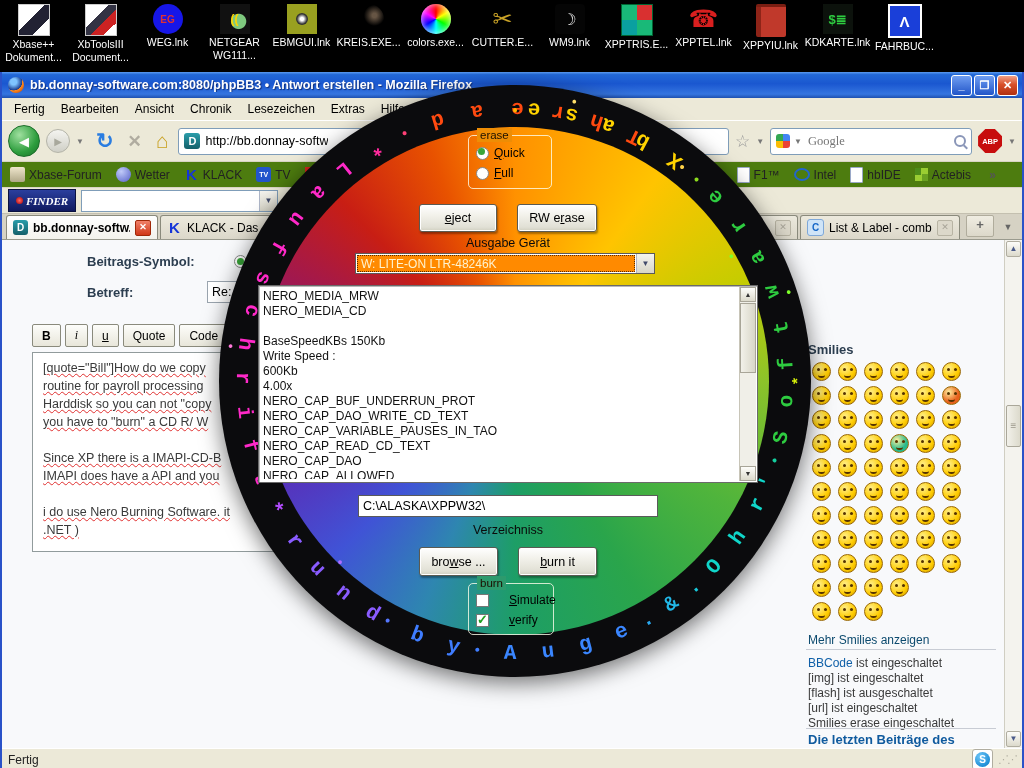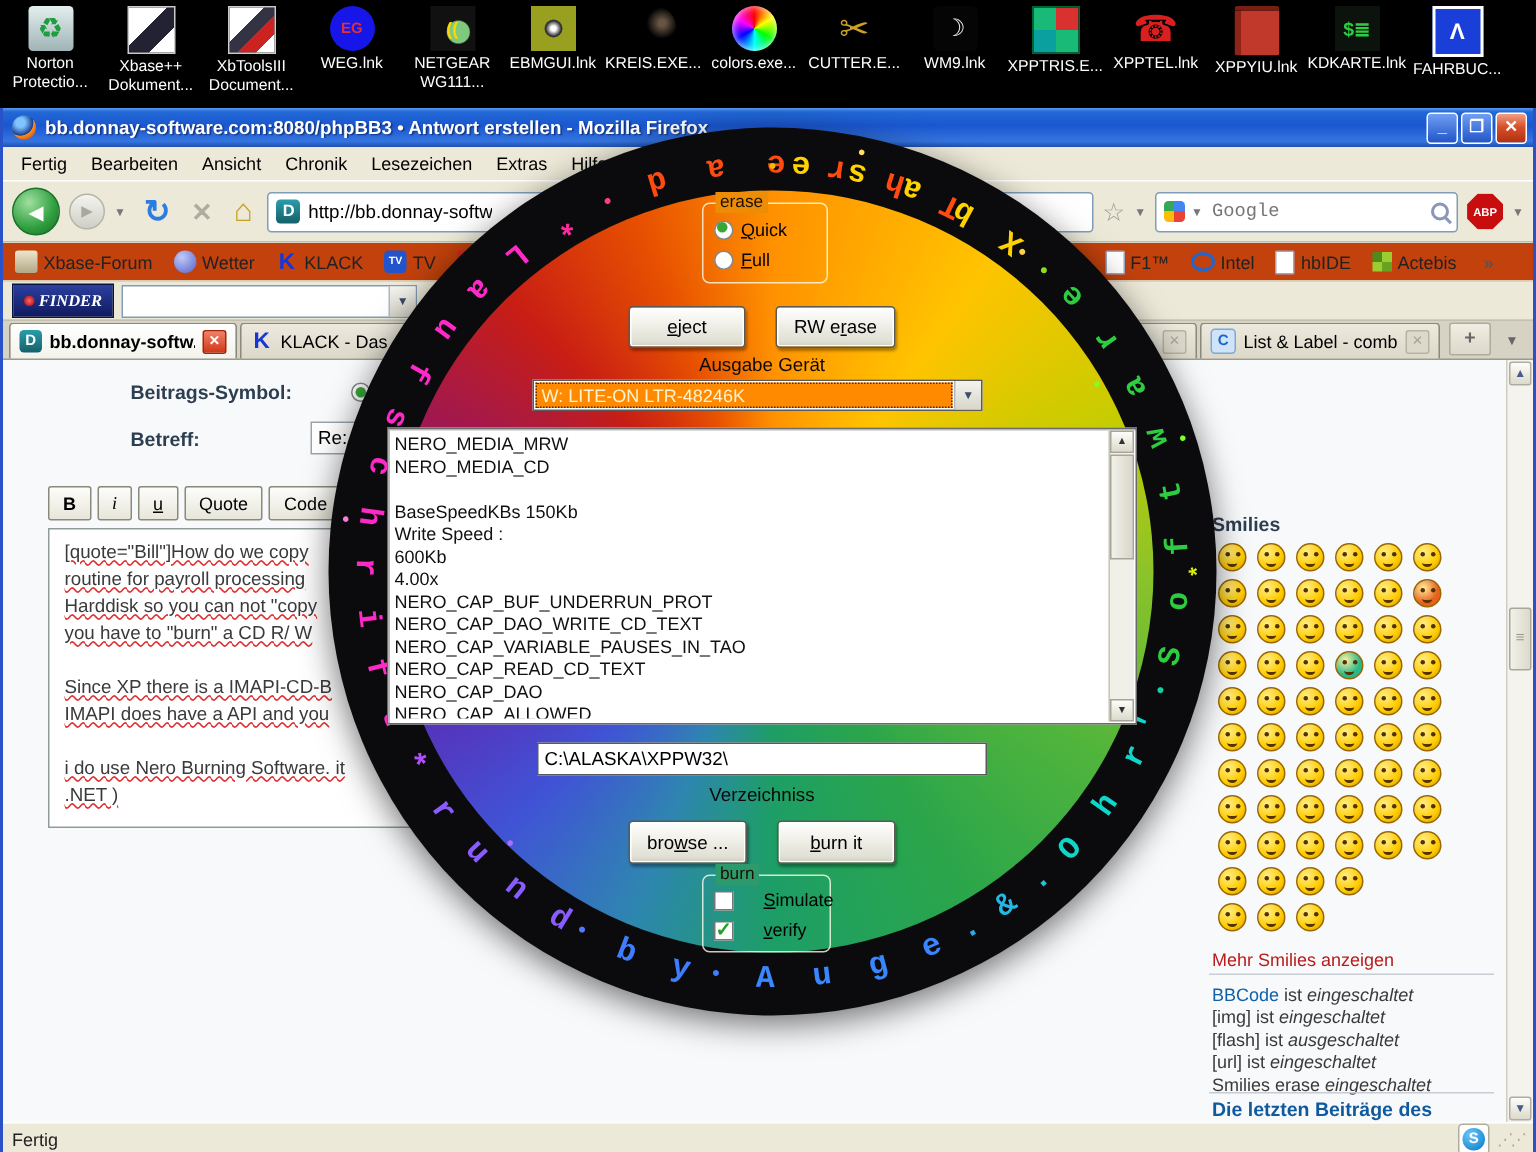--- a/index.html
+++ b/index.html
@@ -54,26 +54,26 @@
   .navcaret{color:#777;font-size:8px;}
   .reloadbtn{color:#2a7de1;font-size:21px;font-weight:bold;margin-left:6px;}
   .stopbtn{color:#b0aca0;font-size:17px;font-weight:bold;margin-left:8px;}
   .homebtn{color:#c8a020;font-size:21px;margin:0 4px 0 8px;}
   .urlbox{flex:1;height:25px;background:#fff;border:1px solid #7f9db9;border-radius:3px;display:flex;align-items:center;padding:0 5px;gap:5px;min-width:0;}
   .dfav{width:16px;height:16px;border-radius:3px;background:linear-gradient(#2a9daa,#14606a);color:#fff;font-weight:bold;font-size:11px;text-align:center;line-height:16px;flex:none;}
   .urltext{font-size:12.5px;color:#000;white-space:nowrap;overflow:hidden;}
   .star{color:#9a9a9a;font-size:17px;}
   .searchbox{width:190px;height:25px;background:#fff;border:1px solid #7f9db9;border-radius:3px;display:flex;align-items:center;padding:0 5px;gap:4px;flex:none;}
   .glogo{width:14px;height:14px;border-radius:3px;background:conic-gradient(#4285f4 25%,#ea4335 25% 50%,#fbbc05 50% 75%,#34a853 75%);flex:none;}
-  .searchbox input{border:none;outline:none;flex:1;font-size:12.5px;font-family:Liberation Mono, monospace;color:#7f1d1d;min-width:0;background:transparent;}
+  .searchbox input{border:none;outline:none;flex:1;font-size:12.5px;font-family:Liberation Serif, serif;color:#7f1d1d;min-width:0;background:transparent;}
   .mag{width:8px;height:8px;border:2px solid #8a96b8;border-radius:50%;position:relative;flex:none;}
   .mag::after{content:"";position:absolute;width:5px;height:2px;background:#8a96b8;transform:rotate(45deg);left:7px;top:9px;}
   .abp{width:24px;height:24px;background:#c70d0d;color:#fff;font-weight:bold;font-size:7.5px;display:flex;align-items:center;justify-content:center;
     clip-path:polygon(30% 0,70% 0,100% 30%,100% 70%,70% 100%,30% 100%,0 70%,0 30%);flex:none;}
-  .bookbar{height:25px;display:flex;align-items:center;background:#c2410c;border-top:1px solid #d8d4c4;padding:0 8px;font-size:12px;color:#222;}
+  .bookbar{height:25px;display:flex;align-items:center;background:#4d7c0f;border-top:1px solid #d8d4c4;padding:0 8px;font-size:12px;color:#222;}
   .bitem{display:flex;align-items:center;gap:4px;margin-right:14px;white-space:nowrap;}
   .bspacer{flex:1;}
   .bi{width:15px;height:15px;display:inline-flex;align-items:center;justify-content:center;font-weight:bold;font-size:10px;flex:none;}
   .bi-lamp{background:linear-gradient(#efe6cc,#b0a888);border-radius:2px;}
   .bi-globe{background:radial-gradient(circle at 35% 30%,#c0caf8,#5560c8);border-radius:50%;}
   .bi-klack{color:#1535d8;font-size:15px;}
   .bi-klack::after{content:"K";}
   .bi-tv{background:#2255cc;color:#fff;border-radius:3px;font-size:7px;}
   .bi-tv::after{content:"TV";}
   .bi-bild{background:#d8281e;color:#fff;font-size:5px;}
@@ -121,25 +121,25 @@
     font-size:12.5px;line-height:18px;color:#3a3a3a;white-space:pre-line;
     text-decoration:underline;text-decoration-style:wavy;text-decoration-color:#e03030;text-decoration-thickness:1px;}
   .rightcol{position:absolute;left:800px;top:0;width:205px;height:100%;}
   .smtitle{position:absolute;left:6px;top:102px;font-size:13px;font-weight:bold;color:#2c3e50;}
   .smgrid{position:absolute;left:10px;top:122px;}
   .smrow{display:flex;gap:7px;margin-bottom:5px;}
   .smiley{width:19px;height:19px;border-radius:50%;background:radial-gradient(circle at 35% 30%,#ffee88,#ffcc00 60%,#cc9900);
     border:1px solid #996600;position:relative;box-sizing:border-box;flex:none;}
   .smiley::before{content:"";position:absolute;left:4px;top:5px;width:3px;height:3px;background:#553300;border-radius:50%;box-shadow:7px 0 0 #553300;}
   .smiley::after{content:"";position:absolute;left:5px;top:9px;width:7px;height:4px;border-bottom:2px solid #553300;border-radius:50%;}
-  .morelink{position:absolute;left:6px;top:393px;font-size:12px;color:#b91c1c;}
+  .morelink{position:absolute;left:6px;top:393px;font-size:12px;color:#0c4a6e;}
   .rhr{position:absolute;left:4px;width:190px;border-top:1px solid #c8ccd4;}
   .bbwrap{position:absolute;left:6px;top:416px;font-size:12px;color:#3a3a3a;line-height:15px;}
   .bbkey.link{color:#1060a8;}
-  .bbstate{font-style:italic;margin-top:18px;}
+  .bbstate{margin-top:18px;}
   .lastposts{position:absolute;left:6px;top:492px;font-size:13px;font-weight:bold;color:#0f5a9e;white-space:nowrap;}
   
   .vscroll{position:absolute;right:0;top:0;width:17px;height:100%;background:#f4f3ee;border-left:1px solid #d0cec2;}
   .varrow{position:absolute;left:1px;width:15px;height:16px;background:linear-gradient(#fdfdfa,#dcdacc);border:1px solid #b0ada0;box-sizing:border-box;
     color:#4a5a8a;font-size:8px;text-align:center;line-height:14px;border-radius:2px;}
   .vthumb{position:absolute;left:1px;top:165px;width:15px;height:42px;background:linear-gradient(90deg,#f2f1ea,#dcdacc);border:1px solid #aaa79a;border-radius:2px;box-sizing:border-box;}
   .vthumb::after{content:"≡";color:#9a978a;font-size:10px;display:block;text-align:center;line-height:40px;}
   
   .statusbar{height:21px;background:#ece9d8;border-top:1px solid #fff;box-shadow:0 -1px 0 #c0bdae;display:flex;align-items:center;padding:0 6px;font-size:12px;color:#222;}
   .sspacer{flex:1;}
@@ -173,24 +173,20 @@
   .lsthumb{position:absolute;left:0;top:16px;width:16px;height:70px;background:linear-gradient(90deg,#f2f1ea,#d8d6c8);border:1px solid #a8a598;box-sizing:border-box;}
   .pathinput{background:#fff;border:1px solid #5a5a5a;font-size:12.5px;color:#000;font-family:"Liberation Sans",sans-serif;padding:0 4px;box-sizing:border-box;}
   .xpcheck{width:13px;height:13px;background:#fff;border:1px solid #777;box-sizing:border-box;position:relative;flex:none;}
   .xpcheck.checked::after{content:"✓";position:absolute;left:0px;top:-3px;color:#21a121;font-weight:bold;font-size:13px;}
   .ckrow{display:flex;align-items:center;gap:20px;font-size:12px;color:#000;margin-bottom:6px;}
 </style>
 </head>
 <body>
 
 <div class="dstrip">
-    <div class="dicon">
-      <div class="dico i-norton"></div>
-      <div class="dlabel">Norton<br>Protectio...</div>
-    </div>
     <div class="dicon">
       <div class="dico i-xbase"></div>
       <div class="dlabel">Xbase++<br>Dokument...</div>
     </div>
     <div class="dicon">
       <div class="dico i-xbtools"></div>
       <div class="dlabel">XbToolsIII<br>Document...</div>
     </div>
     <div class="dicon">
       <div class="dico i-weg"></div>

